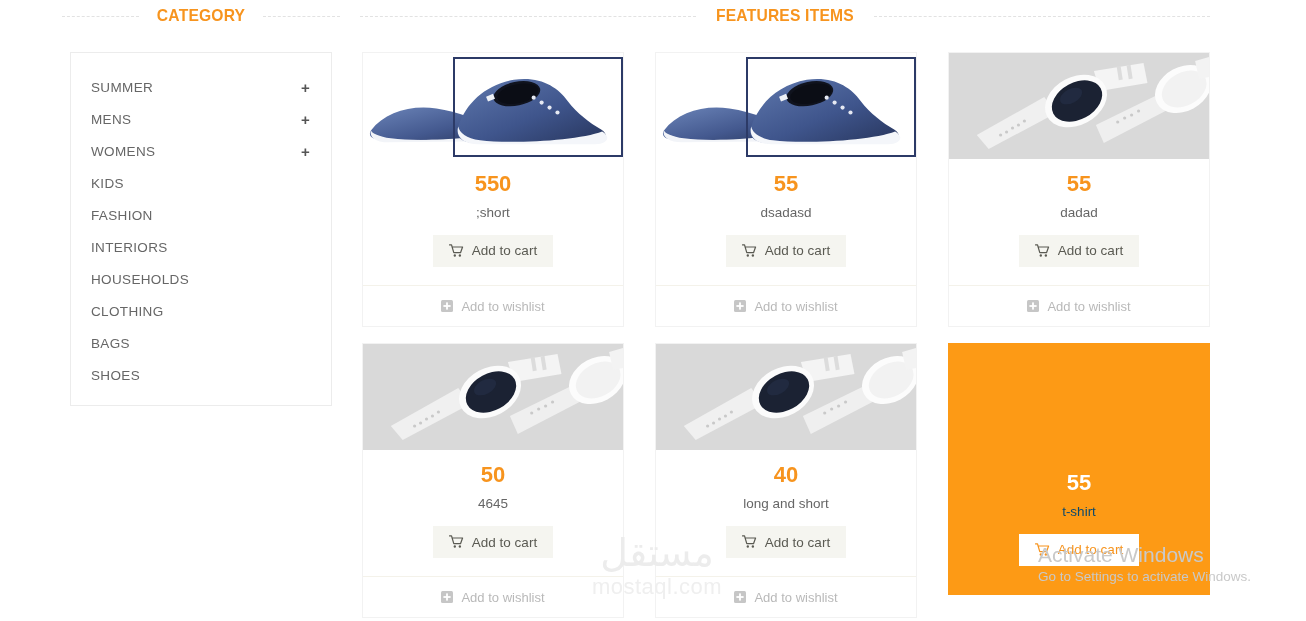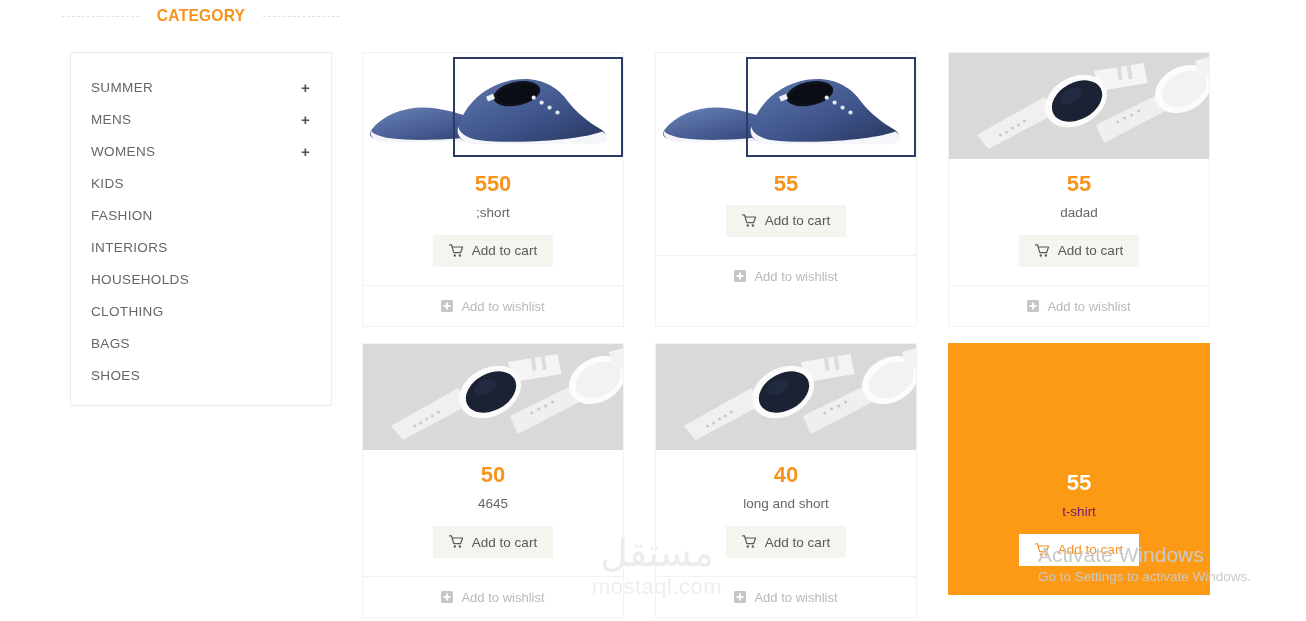--- a/index.html
+++ b/index.html
@@ -147,21 +147,21 @@
   
   .card.orange {
     border-color: #FD9A15;
     background: #FD9A15;
     height: 252px;
     justify-content: flex-end;
   }
   .card.orange .thumb { background: #FD9A15; height: 116px; }
   .card.orange .body { padding-bottom: 28px; }
   .card.orange .price { color: #fff; }
-  .card.orange .pname { color: #701a75; }
+  .card.orange .pname { color: #0c4a6e; }
   .card.orange .btn-cart { background: #ffffff; color: #F7941E; }
   .card.orange .btn-cart svg { color: #F7941E; }
 
   
   .shoe-frame {
     position: absolute;
     left: 90px;
     top: 4px;
     width: 170px;
     height: 100px;
@@ -211,20 +211,25 @@
 <body>
 
 <div class="page">
 
   <div class="section-head" id="head-category">
     <span class="rule"></span>
     <span class="title">CATEGORY</span>
     <span class="rule"></span>
   </div>
 
+  <div class="section-head" id="head-features">
+    <span class="rule"></span>
+    <span class="title">FEATURES ITEMS</span>
+    <span class="rule"></span>
+  </div>
 
   <div class="cat-box" id="cat-box">
       <div class="cat-item">
         <span class="label">SUMMER</span>
         <span class="plus">+</span>
       </div>
       <div class="cat-item">
         <span class="label">MENS</span>
         <span class="plus">+</span>
       </div>
@@ -336,21 +341,21 @@
               <ellipse cx="156" cy="41" rx="21" ry="9.5" transform="rotate(-12 156 41)" fill="#0b0d15"></ellipse>
               <circle cx="172" cy="45" r="2.1" fill="#e6e9f2"></circle>
               <circle cx="180" cy="50" r="2.1" fill="#e6e9f2"></circle>
               <circle cx="188" cy="55" r="2.1" fill="#e6e9f2"></circle>
               <circle cx="196" cy="60" r="2.1" fill="#e6e9f2"></circle>
               <path d="M124 44 l7 -3 2 5 -7 3 z" fill="#eef1f6"></path>
               <path d="M96 74 C93 84 101 92 116 92 L234 92 C247 92 250 84 241 79 C218 88 150 92 118 88 C104 86 97 80 96 74 Z" fill="#f4f6fa"></path>
             </svg>
             <div class="shoe-frame"></div>
           </div>
-          <div class="body"><div class="price">55</div><button class="btn-cart">
+          <div class="body"><div class="price">55</div><div class="pname">dsadasd</div><button class="btn-cart">
               <span>
                 <svg width="15" height="14" viewBox="0 0 16 15" fill="none" aria-hidden="true">
                   <path d="M0.5 1h2.2l0.6 2.2M3.3 3.2l1.8 6.1h7.2l2.2-6.1H3.3z" stroke="#5a5a52" stroke-width="1.3" stroke-linejoin="round" stroke-linecap="round"></path>
                   <circle cx="6.2" cy="12.3" r="1.25" fill="#5a5a52"></circle>
                   <circle cx="11.6" cy="12.3" r="1.25" fill="#5a5a52"></circle>
                 </svg>
               </span>
               <span>Add to cart</span>
             </button></div>
           <div class="wish">

